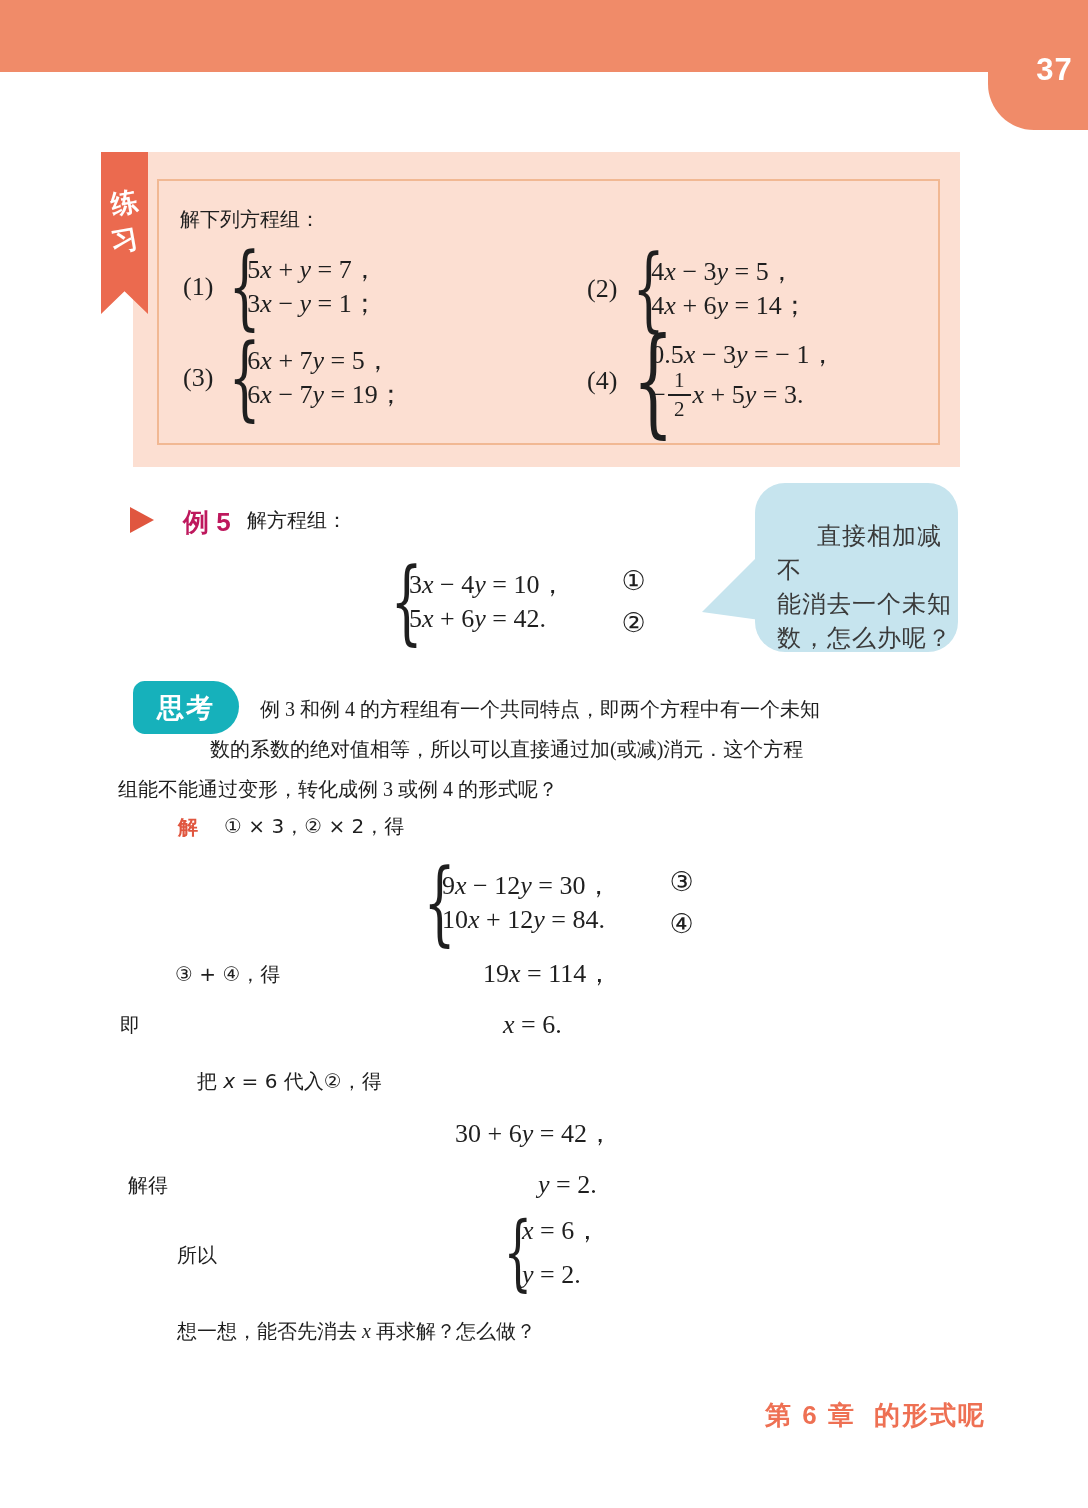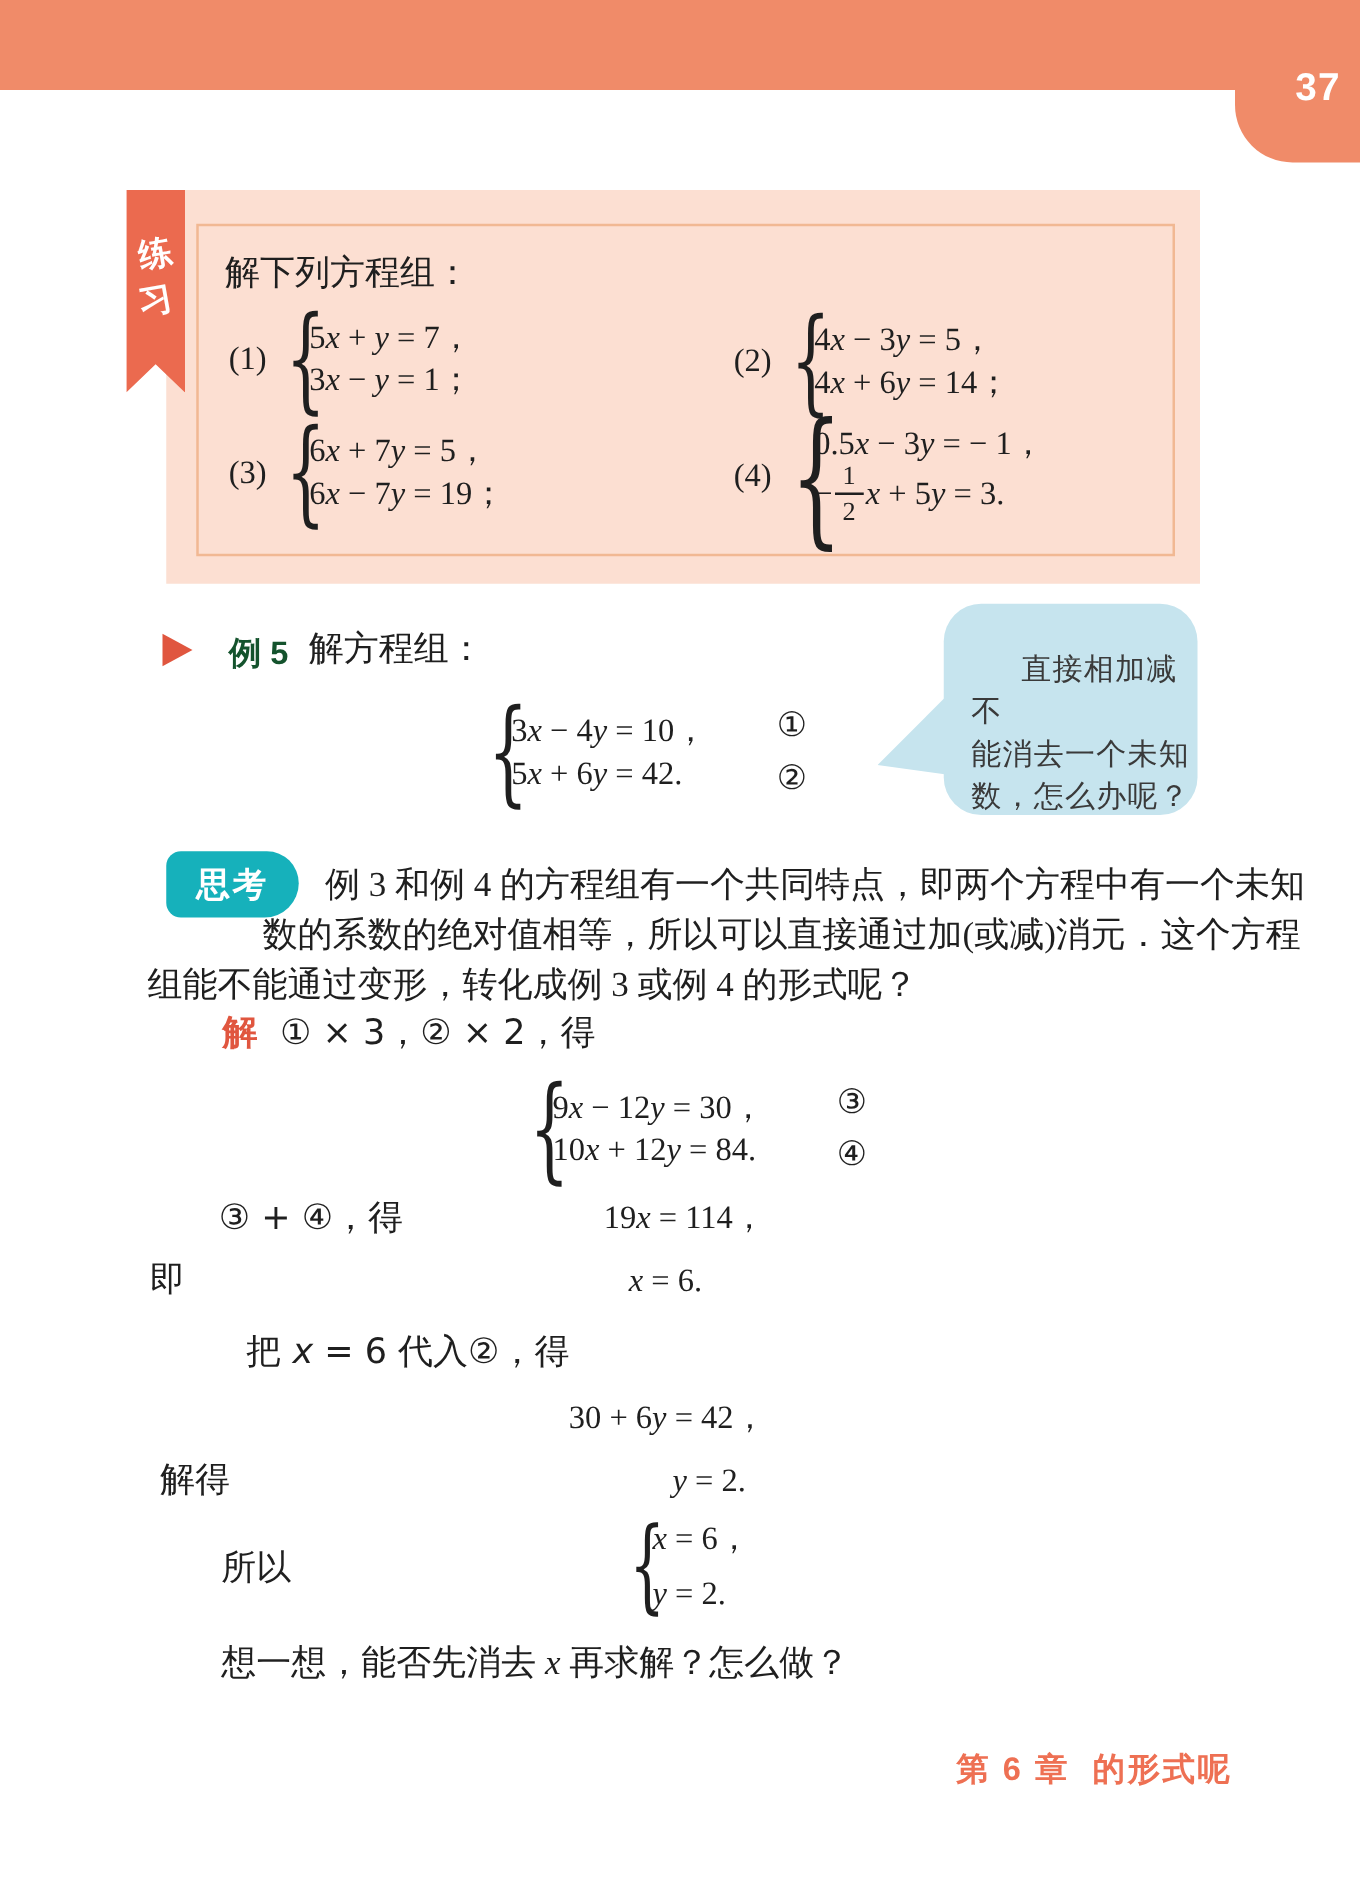--- a/index.html
+++ b/index.html
@@ -31,21 +31,21 @@
   .ribbon{
     position:absolute; left:101px; top:152px; width:47px; height:162px; background:#eb6a4f;
     clip-path:polygon(0 0,100% 0,100% 100%,50% 86%,0 100%);
     display:flex; flex-direction:column; align-items:center; padding-top:38px; box-sizing:border-box; gap:10px;
   }
   .ribbon-char{
     font-family:"Liberation Sans","DejaVu Sans",sans-serif; font-weight:bold;
     color:#ffffff; font-size:27px; line-height:1; transform:rotate(-10deg);
   }
 
-  .cjk{font-size:28px; line-height:30px;}
+  .cjk{font-size:20px; line-height:30px;}
   .math{font-size:26px; line-height:28px;}
   .math i{font-style:italic;}
 
   
   .system{display:flex; align-items:center;}
   .sys-label{font-size:26px; margin-right:10px;}
   .brace{
     font-family:"DejaVu Serif",serif; font-weight:normal; width:24px; text-align:center;
     transform:scaleX(0.55); transform-origin:center; line-height:1;
   }
@@ -59,21 +59,21 @@
   .circled{font-family:"DejaVu Sans","Liberation Sans",sans-serif;}
 
   
   .eqrow{display:flex; align-items:center;}
   .frac{display:inline-flex; flex-direction:column; align-items:center; font-size:21px; line-height:1.1; margin:0 2px;}
   .frac-num{border-bottom:2px solid #1f1f1f; padding:0 6px 2px;}
   .frac-den{padding-top:2px;}
 
   
   .tri{width:0; height:0; border-left:24px solid #e0563f; border-top:13px solid transparent; border-bottom:13px solid transparent;}
-  .ex-label{font-family:"Liberation Sans","DejaVu Sans",sans-serif; font-weight:bold; font-size:26px; color:#14532d;}
+  .ex-label{font-family:"Liberation Sans","DejaVu Sans",sans-serif; font-weight:bold; font-size:26px; color:#be185d;}
 
   
   .bubble{
     position:absolute; left:755px; top:483px; width:203px; height:169px; background:#c6e4ee;
     border-radius:30px; box-sizing:border-box; padding:36px 0 0 22px;
     font-family:"Liberation Sans","DejaVu Sans",sans-serif; font-size:24px; color:#3a3a3a;
   }
   .bubble-line{line-height:34px; letter-spacing:1px;}
   .bubble-line.indent{text-indent:40px;}
   .bubble-tail{

